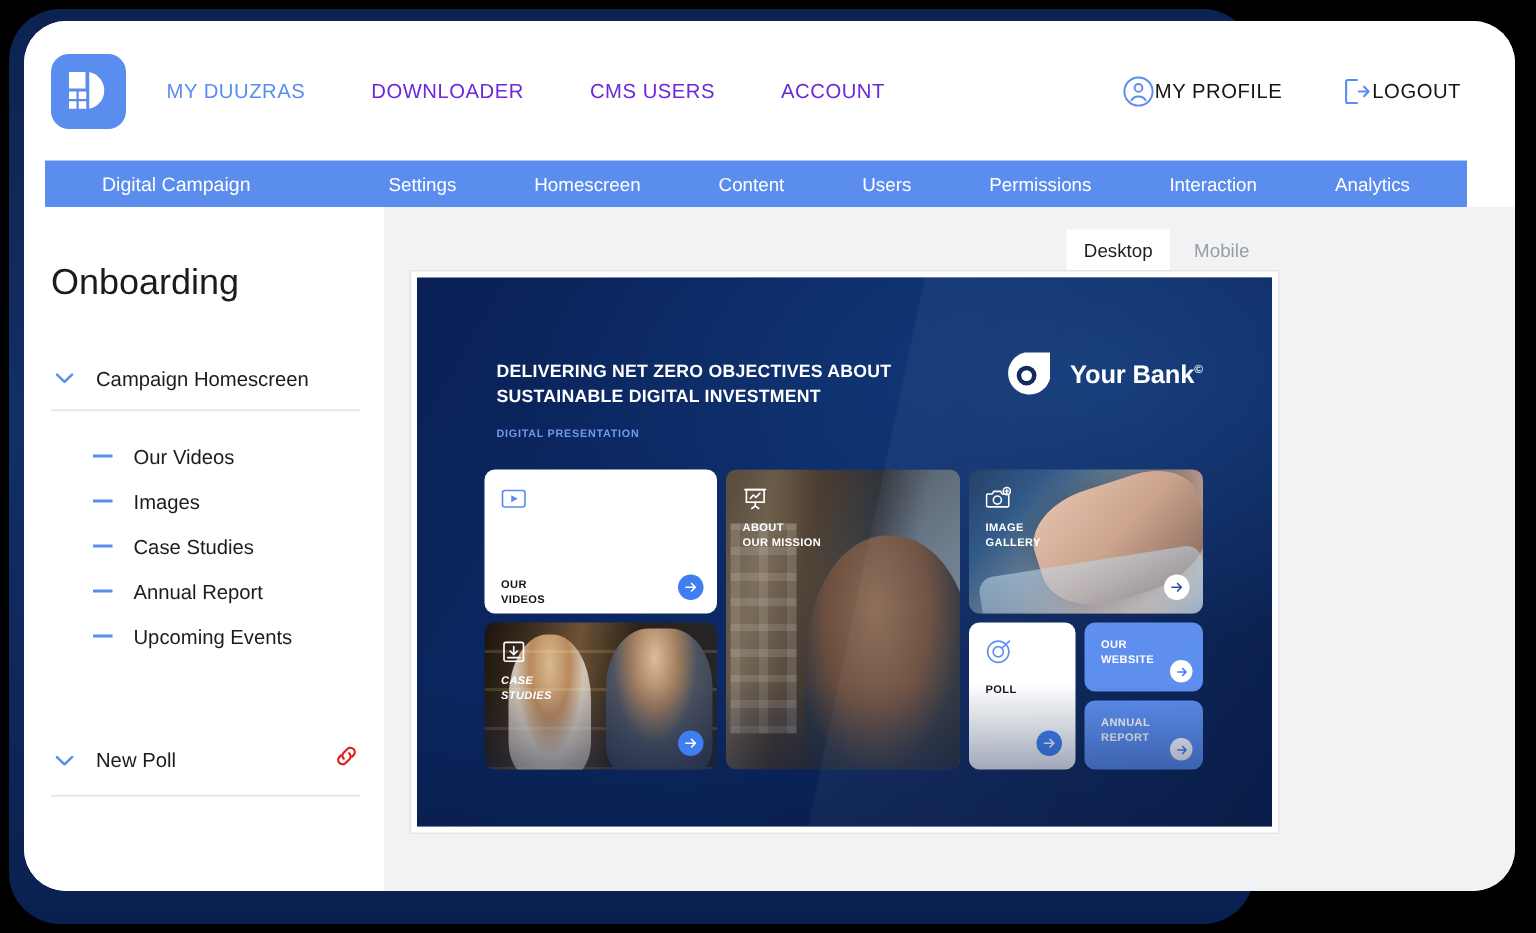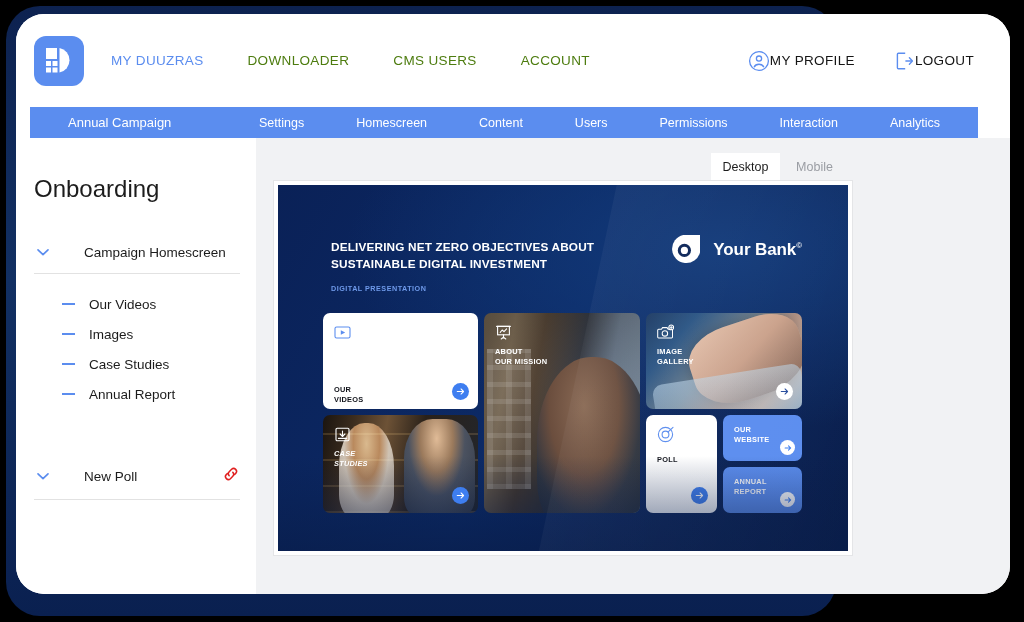--- a/index.html
+++ b/index.html
@@ -48,21 +48,21 @@
 
   .nav-main {
     display: flex;
     align-items: center;
     margin-left: 27px;
     gap: 0px;
   }
   .nav-link {
     font-size: 13.5px;
     letter-spacing: 0.35px;
-    color: #4d7c0f;
+    color: #6d28d9;
     padding: 6px 0;
     margin-right: 44px;
     white-space: nowrap;
     cursor: pointer;
   }
   .nav-link.active { color: #5b8def; }
 
   .nav-right {
     margin-left: auto;
     margin-right: 36px;
@@ -135,21 +135,20 @@
   .tree-group {
     margin-top: 40px;
     padding: 0 16px 0 18px;
   }
   .tree-head {
     display: flex;
     align-items: center;
     padding-bottom: 12px;
     border-bottom: 1px solid #e2e2e2;
     cursor: pointer;
-    gap: 20px;
   }
   .chev {
     width: 18px; height: 18px;
     flex: none;
     margin-right: 12px;
     display: block;
   }
   .tree-head-label { font-size: 13.5px; color: #1c1c1c; }
   .tree-link-icon { margin-left: auto; }
 
@@ -387,21 +386,21 @@
             <path d="M12.2 3.3 H5.4 a1 1 0 0 0 -1 1 v13.4 a1 1 0 0 0 1 1 h6.8" fill="none" stroke="#5b8def" stroke-width="1.4" stroke-linejoin="round"></path>
             <path d="M12.4 11 H19" fill="none" stroke="#5b8def" stroke-width="1.4"></path>
             <path d="M16.4 7.8 L19.4 11 L16.4 14.2" fill="none" stroke="#5b8def" stroke-width="1.4" stroke-linecap="round" stroke-linejoin="round"></path>
           </svg>
           <span>LOGOUT</span>
         </div>
       </div>
     </div>
 
     <div class="subnav">
-      <div class="subnav-title">Annual Campaign</div>
+      <div class="subnav-title">Digital Campaign</div>
       <div class="subnav-items">
         <div class="subnav-item">Settings</div>
         <div class="subnav-item">Homescreen</div>
         <div class="subnav-item">Content</div>
         <div class="subnav-item">Users</div>
         <div class="subnav-item">Permissions</div>
         <div class="subnav-item">Interaction</div>
         <div class="subnav-item">Analytics</div>
       </div>
     </div>
@@ -427,20 +426,24 @@
               <span class="dash"></span>
               <span class="tree-child-label">Images</span>
             </div>
             <div class="tree-child">
               <span class="dash"></span>
               <span class="tree-child-label">Case Studies</span>
             </div>
             <div class="tree-child">
               <span class="dash"></span>
               <span class="tree-child-label">Annual Report</span>
+            </div>
+            <div class="tree-child">
+              <span class="dash"></span>
+              <span class="tree-child-label">Upcoming Events</span>
             </div>
           </div>
         </div>
 
         <div class="tree-group second">
           <div class="tree-head">
             <svg class="chev" viewBox="0 0 18 18">
               <path d="M4 6.8 L9 11.6 L14 6.8" fill="none" stroke="#5b8def" stroke-width="1.7" stroke-linecap="round" stroke-linejoin="round"></path>
             </svg>
             <span class="tree-head-label">New Poll</span>

